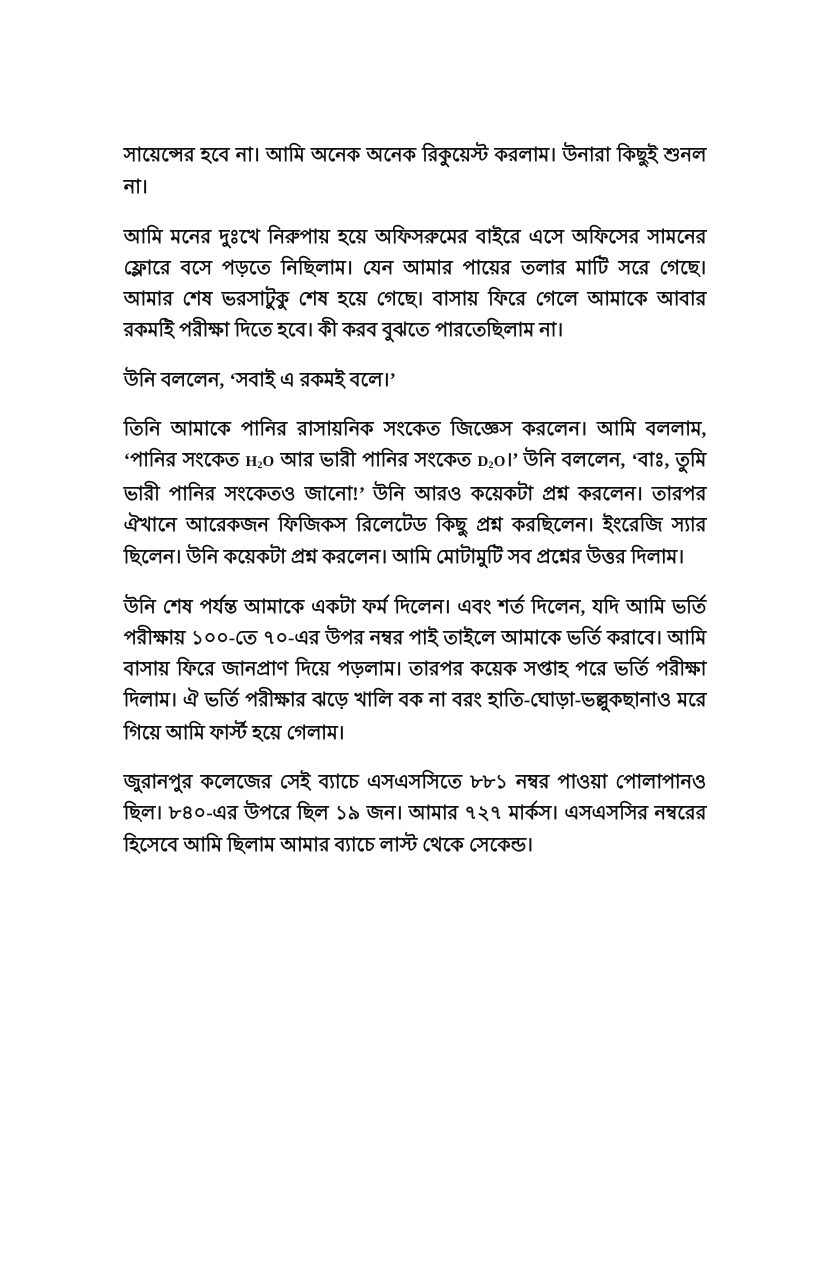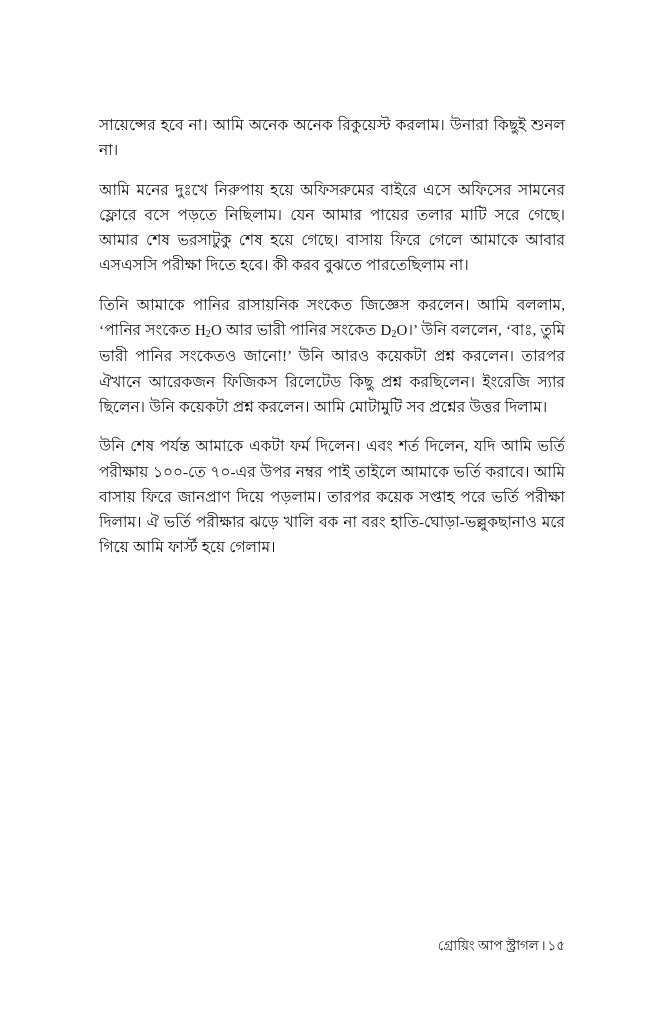--- a/index.html
+++ b/index.html
@@ -36,37 +36,37 @@
 
   .para {
     margin: 0 0 14px 0;
     font-size: 15.4px;
     line-height: 25.3px;
     text-align: justify;
     text-justify: inter-word;
     word-spacing: 0.3px;
     letter-spacing: 0;
     color: #111111;
-    font-weight: 400;
+    font-weight: 700;
     hyphens: none;
   }
 
   .para:last-of-type {
     margin-bottom: 0;
   }
 
   
   .para.short {
     margin-bottom: 14px;
   }
 
   
   .formula {
     font-family: "Liberation Serif", "DejaVu Serif", serif;
-    font-size: 15px;
+    font-size: 12px;
     letter-spacing: 0.1px;
     white-space: nowrap;
   }
   .formula sub {
     font-size: 0.66em;
     vertical-align: -0.22em;
     line-height: 0;
   }
 
   .footer {
@@ -87,32 +87,31 @@
 </style>
 </head>
 <body>
 
 <div class="page">
 
   <div class="text-column">
 
     <p class="para">সায়েন্সের হবে না। আমি অনেক অনেক রিকুয়েস্ট করলাম। উনারা কিছুই শুনল না।</p>
 
-    <p class="para">আমি মনের দুঃখে নিরুপায় হয়ে অফিসরুমের বাইরে এসে অফিসের সামনের ফ্লোরে বসে পড়তে নিছিলাম। যেন আমার পায়ের তলার মাটি সরে গেছে। আমার শেষ ভরসাটুকু শেষ হয়ে গেছে। বাসায় ফিরে গেলে আমাকে আবার এসএসসি পরীক্ষা দিতে হবে। কী করব বুঝতে পারতেছিলাম না।</p>
+    <p class="para">আমি মনের দুঃখে নিরুপায় হয়ে অফিসরুমের বাইরে এসে অফিসের সামনের ফ্লোরে বসে পড়তে নিছিলাম। যেন আমার পায়ের তলার মাটি সরে গেছে। আমার শেষ ভরসাটুকু শেষ হয়ে গেছে। বাসায় ফিরে গেলে আমাকে আবার রকমইি পরীক্ষা দিতে হবে। কী করব বুঝতে পারতেছিলাম না।</p>
 
 
+    <p class="para short">উনি বললেন, ‘সবাই এ রকমই বলে।’</p>
 
 
     <p class="para">
       <span>তিনি আমাকে পানির রাসায়নিক সংকেত জিজ্ঞেস করলেন। আমি বললাম, ‘পানির সংকেত </span><span class="formula"><span>H</span><sub>2</sub><span>O</span></span><span> আর ভারী পানির সংকেত </span><span class="formula"><span>D</span><sub>2</sub><span>O</span></span><span>।’ উনি বললেন, ‘বাঃ, তুমি ভারী পানির সংকেতও জানো!’ উনি আরও কয়েকটা প্রশ্ন করলেন। তারপর ঐখানে আরেকজন ফিজিকস রিলেটেড কিছু প্রশ্ন করছিলেন। ইংরেজি স্যার ছিলেন। উনি কয়েকটা প্রশ্ন করলেন। আমি মোটামুটি সব প্রশ্নের উত্তর দিলাম।</span>
     </p>
 
 
     <p class="para">উনি শেষ পর্যন্ত আমাকে একটা ফর্ম দিলেন। এবং শর্ত দিলেন, যদি আমি ভর্তি পরীক্ষায় ১০০-তে ৭০-এর উপর নম্বর পাই তাইলে আমাকে ভর্তি করাবে। আমি বাসায় ফিরে জানপ্রাণ দিয়ে পড়লাম। তারপর কয়েক সপ্তাহ পরে ভর্তি পরীক্ষা দিলাম। ঐ ভর্তি পরীক্ষার ঝড়ে খালি বক না বরং হাতি-ঘোড়া-ভল্লুকছানাও মরে গিয়ে আমি ফার্স্ট হয়ে গেলাম।</p>
 
+    <p class="para">জুরানপুর কলেজের সেই ব্যাচে এসএসসিতে ৮৮১ নম্বর পাওয়া পোলাপানও ছিল। ৮৪০-এর উপরে ছিল ১৯ জন। আমার ৭২৭ মার্কস। এসএসসির নম্বরের হিসেবে আমি ছিলাম আমার ব্যাচে লাস্ট থেকে সেকেন্ড।</p>
 
   </div>
 
-  <div class="footer">
-    <span>গ্রোয়িং আপ স্ট্রাগল</span><span class="footer-sep">।</span><span>১৫</span>
-  </div>
 
 </div>
 
 </body></html>

